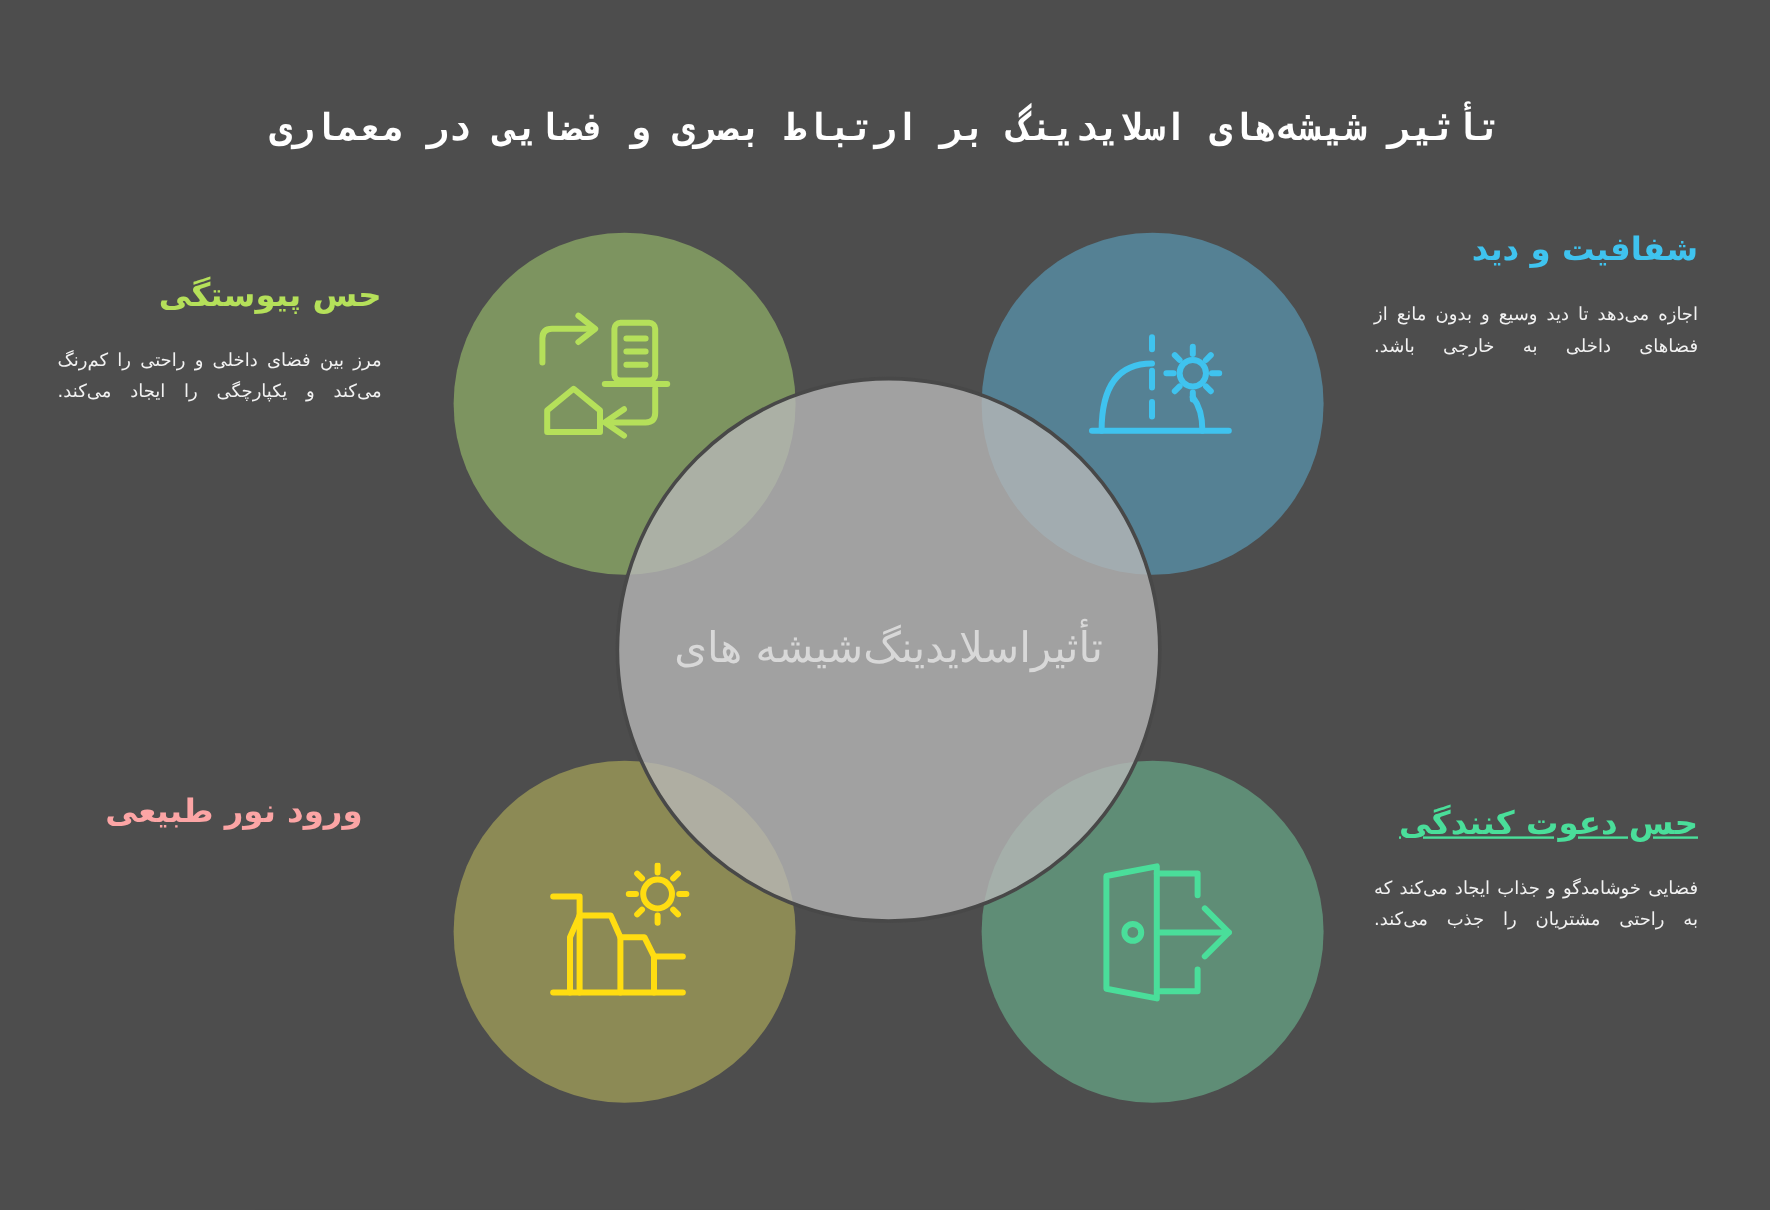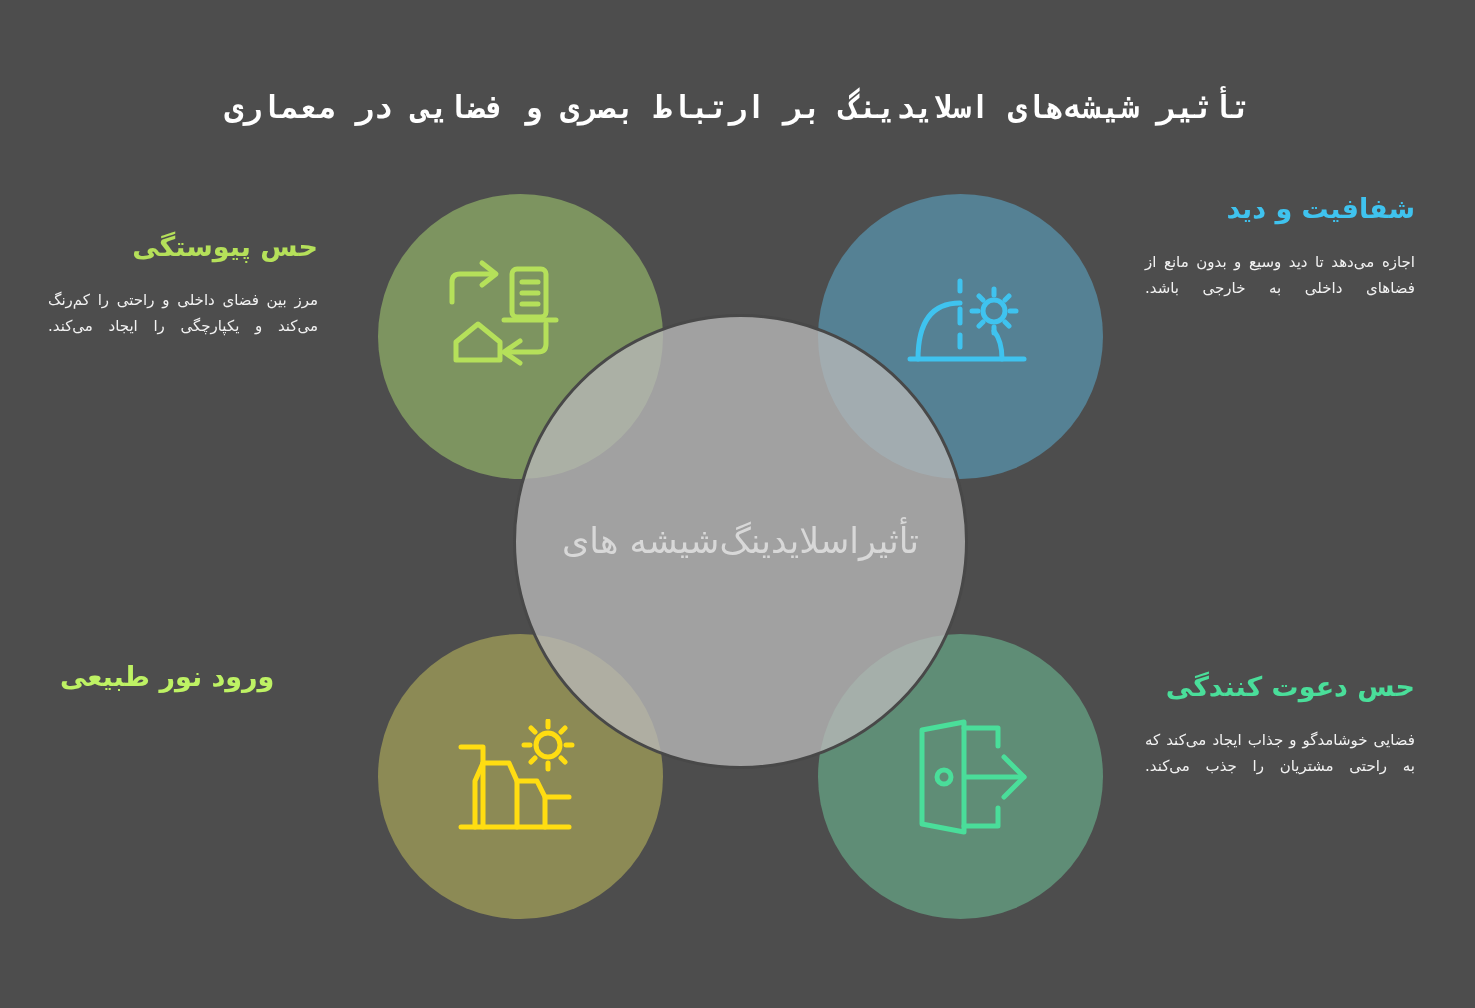--- a/index.html
+++ b/index.html
@@ -114,24 +114,24 @@
   }
 
   #block-continuity { left: 48px;   top: 228px;  text-align: left; }
   #block-continuity .heading { text-align: right; color: #b5e05a; }
   #block-continuity .body { text-align: justify; text-align-last: justify; }
 
   #block-transparency { left: 1145px; top: 190px; }
   #block-transparency .heading { text-align: right; color: #3fc3ef; }
 
   #block-daylight { left: 60px;  top: 658px; }
-  #block-daylight .heading { text-align: left; color: #bef264; }
+  #block-daylight .heading { text-align: center; color: #fca5a5; }
 
   #block-inviting { left: 1145px; top: 668px; }
-  #block-inviting .heading { text-align: right; color: #4ade9a; }
+  #block-inviting .heading { text-align: right; color: #4ade9a; text-decoration: underline; }
 </style>
 </head>
 <body>
 
 <div id="page-title">تأثیر شیشه‌های اسلایدینگ بر ارتباط بصری و فضایی در معماری</div>
 
 <div id="venn">
 
   <div class="lobe tl"></div>
   <div class="lobe tr"></div>

